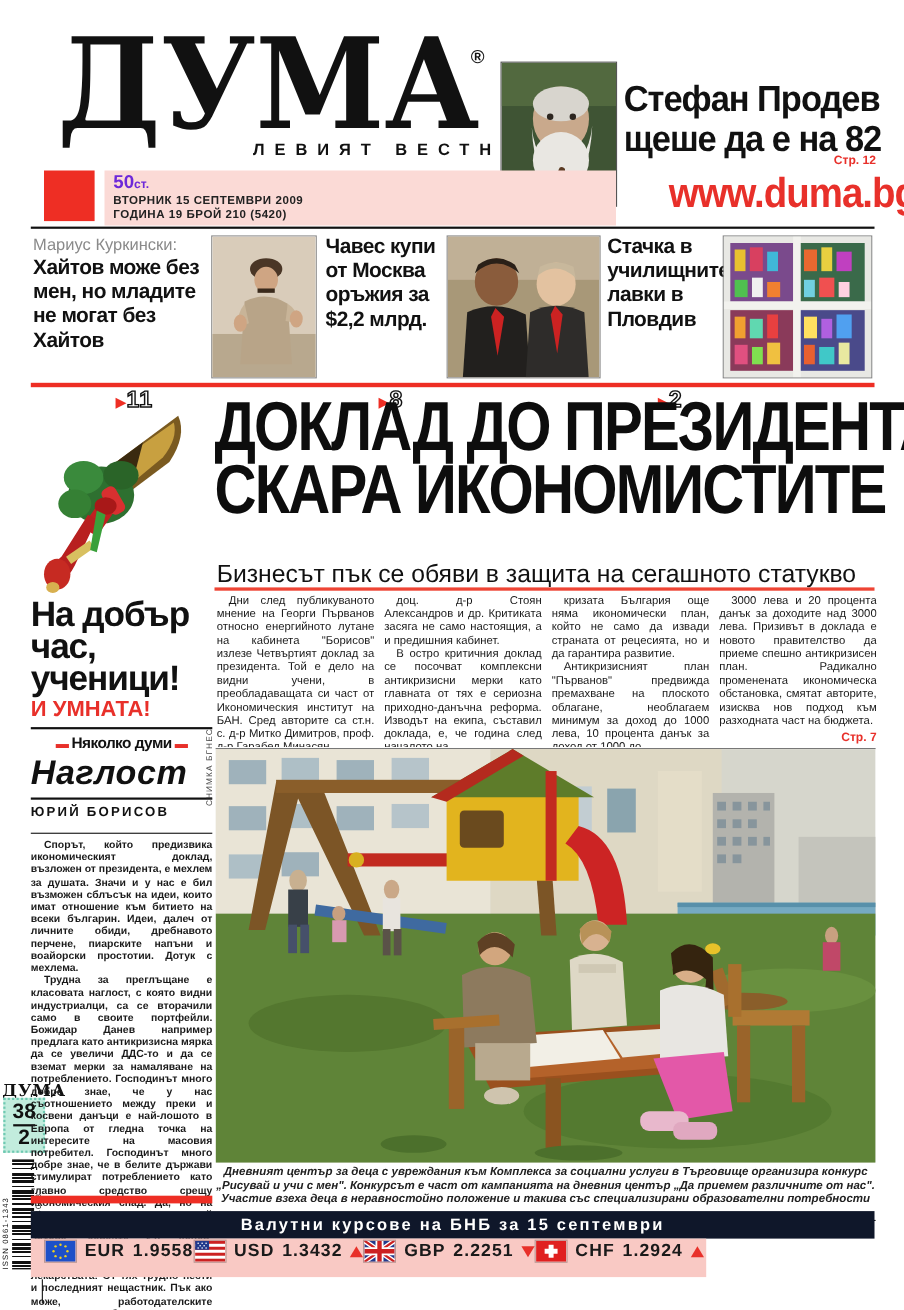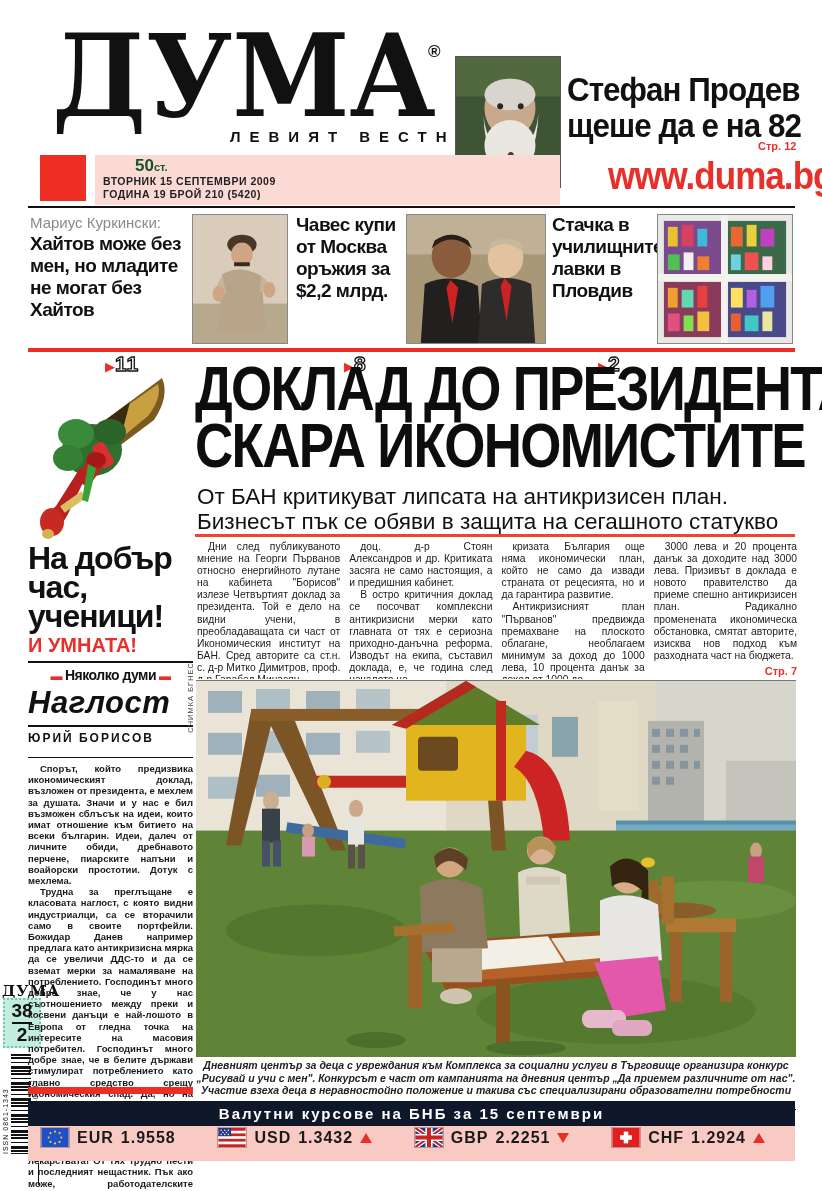--- a/index.html
+++ b/index.html
@@ -21,21 +21,21 @@
 
   
   .logo { position:absolute; left:52px; top:18px; font-family:"DejaVu Serif", serif; font-weight:900; font-size:106px; line-height:108px; letter-spacing:0px; transform:scaleY(1.08); transform-origin:top left; }
   .logo-reg { position:absolute; left:428px; top:42px; font-size:17px; font-weight:700; }
   .tagline { position:absolute; left:230px; top:128px; font-size:15px; font-weight:700; letter-spacing:9px; }
   .prodev { position:absolute; left:455px; top:56px; width:106px; height:132px; border:1px solid #555; }
   .topstory { position:absolute; left:567px; top:72px; width:240px; font-weight:900; font-size:33px; line-height:36px; letter-spacing:-1px; transform:scaleX(0.95); transform-origin:top left; white-space:nowrap; }
   .topstory-page { position:absolute; left:758px; top:140px; color:#e8302a; font-size:11px; font-weight:700; }
   .red-square { position:absolute; left:40px; top:155px; width:46px; height:46px; background:#ee2e24; }
   .datebar { position:absolute; left:95px; top:155px; width:465px; height:50px; background:#fbdad6; padding:3px 0 0 8px; }
-  .price { font-size:17px; font-weight:900; color:#14532d; line-height:16px;margin-left:32px; }
+  .price { font-size:17px; font-weight:900; color:#6d28d9; line-height:16px; }
   .price small { font-size:11px; font-weight:900; }
   .dateline { font-size:10.5px; font-weight:700; color:#222; line-height:13px; letter-spacing:0.5px; }
   .website { position:absolute; left:608px; top:155px; color:#e8302a; font-weight:900; font-size:38px; letter-spacing:-1px; transform:scaleX(0.92); transform-origin:top left; }
   .head-rule { position:absolute; left:28px; top:206px; width:767px; height:2px; background:#111; }
 
   
   .teaser-row { position:absolute; left:28px; top:214px; width:767px; height:132px; }
   .teaser-text { position:absolute; top:0; }
   .kicker { color:#8a8a8a; font-size:15px; margin-bottom:2px; }
   .teaser-title { font-weight:900; font-size:19px; line-height:22px; letter-spacing:-0.5px; }
@@ -68,21 +68,21 @@
   .col { width:144px; }
   .col p { font-size:10.3px; line-height:12.1px; text-align:justify; text-indent:11px; color:#1a1a1a; }
   .pageref { text-align:right; color:#e8302a; font-weight:700; font-size:11px; margin-top:3px; }
   .credit-v { position:absolute; left:186px; top:662px; writing-mode:vertical-rl; transform:rotate(180deg); font-size:7.5px; letter-spacing:1px; color:#444; }
 
   .mainphoto { position:absolute; left:196px; top:680px; width:600px; height:377px; border-top:1px solid #777; }
   .caption { position:absolute; left:196px; top:1059px; width:600px; font-style:italic; font-weight:600; font-size:10.5px; line-height:12.5px; text-align:center; border-bottom:1px solid #111; padding-bottom:12px; color:#222; }
 
   
   .fx-titlebar { position:absolute; left:28px; top:1101px; width:767px; height:25px; background:#0f172a; color:#fff; text-align:center; font-weight:900; font-size:15px; letter-spacing:2px; line-height:25px; }
-  .fx-bar { position:absolute; left:28px; top:1126px; width:767px; height:35px; background:#f9c9c4; display:flex; align-items:center; justify-content:space-between; padding:0 30px 12px 12px; }
+  .fx-bar { position:absolute; left:28px; top:1126px; width:614px; height:35px; background:#f9c9c4; display:flex; align-items:center; justify-content:space-between; padding:0 30px 12px 12px; }
   .fx-item { display:flex; align-items:center; gap:7px; font-weight:900; font-size:16px; letter-spacing:1px; color:#1a1a1a; }
   .flag { width:30px; height:21px; display:block; border:1px solid rgba(0,0,0,0.25); }
   .tri-up { width:0; height:0; border-left:6px solid transparent; border-right:6px solid transparent; border-bottom:10px solid #e8302a; }
   .tri-down { width:0; height:0; border-left:6px solid transparent; border-right:6px solid transparent; border-top:10px solid #e8302a; }
   .reg-mark { position:absolute; left:38px; top:1163px; width:1px; height:22px; background:#111; }
 </style>
 </head>
 <body>
 
 <div class="page">
@@ -249,21 +249,21 @@
       <p>Трудна за преглъщане е класовата наглост, с която видни индустриалци, са се вторачили само в своите портфейли. Божидар Данев например предлага като антикризисна мярка да се увеличи ДДС-то и да се вземат мерки за намаляване на потреблението. Господинът много добре знае, че у нас съотношението между преки и косвени данъци е най-лошото в Европа от гледна точка на интересите на масовия потребител. Господинът много добре знае, че в белите държави стимулират потреблението като главно средство срещу икономическия спад. Да, но на новоизлюпения капиталист най му допада да плащат чичо и леля. Затова, давайте г-н Данев, предложете яко увеличение на ДДС върху хляба, учебниците и лекарствата! От тях трудно пести и последният нещастник. Пък ако може, работодателските осигуровки изобщо да изчезнат.</p>
     </div>
   </div>
   <div class="op-endbar"></div>
 
   <div class="headline">
     <span class="hl">ДОКЛАД ДО ПРЕЗИДЕНТА</span>
     <span class="hl">СКАРА ИКОНОМИСТИТЕ</span>
   </div>
   <div class="subhead">
-    <span>От БАН критикуват липсата на антикризисен план.</span><br>
+    <br>
     <span>Бизнесът пък се обяви в защита на сегашното статукво</span>
   </div>
   <div class="cols-rule"></div>
   <div class="cols">
     <div class="col">
       <p>Дни след публикуваното мнение на Георги Първанов относно енергийното лутане на кабинета "Борисов" излезе Четвъртият доклад за президента. Той е дело на видни учени, в преобладаващата си част от Икономическия институт на БАН. Сред авторите са ст.н. с. д-р Митко Димитров, проф. д-р Гарабед Минасян,</p>
     </div>
     <div class="col">
       <p>доц. д-р Стоян Александров и др. Критиката засяга не само настоящия, а и предишния кабинет.</p>
       <p>В остро критичния доклад се посочват комплексни антикризисни мерки като главната от тях е сериозна приходно-данъчна реформа. Изводът на екипа, съставил доклада, е, че година след началото на</p>

